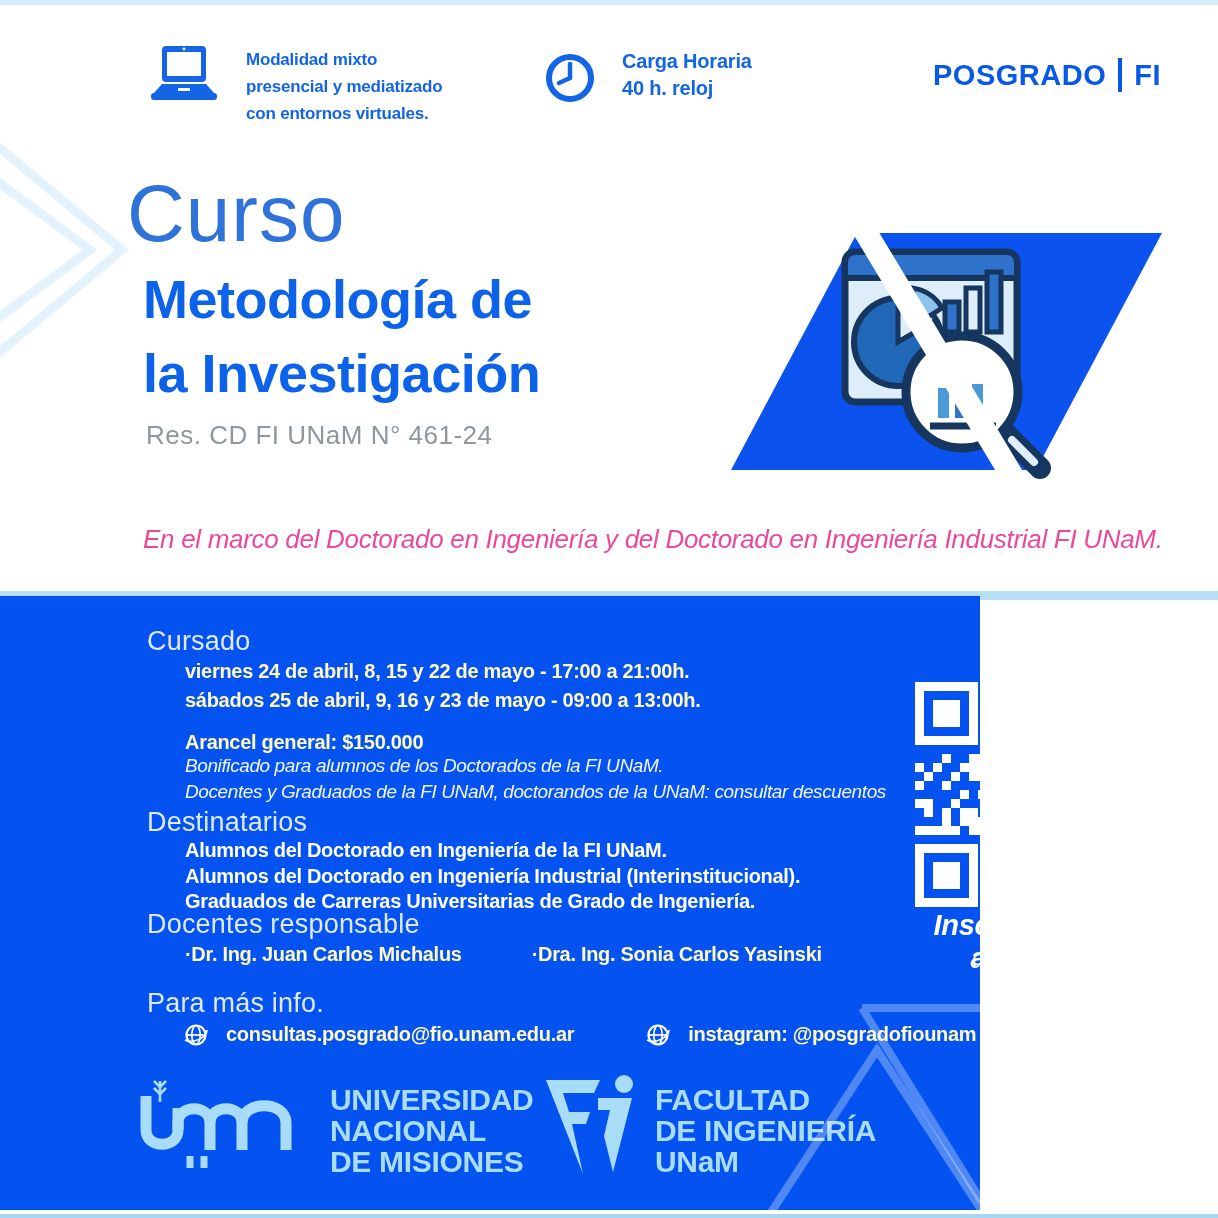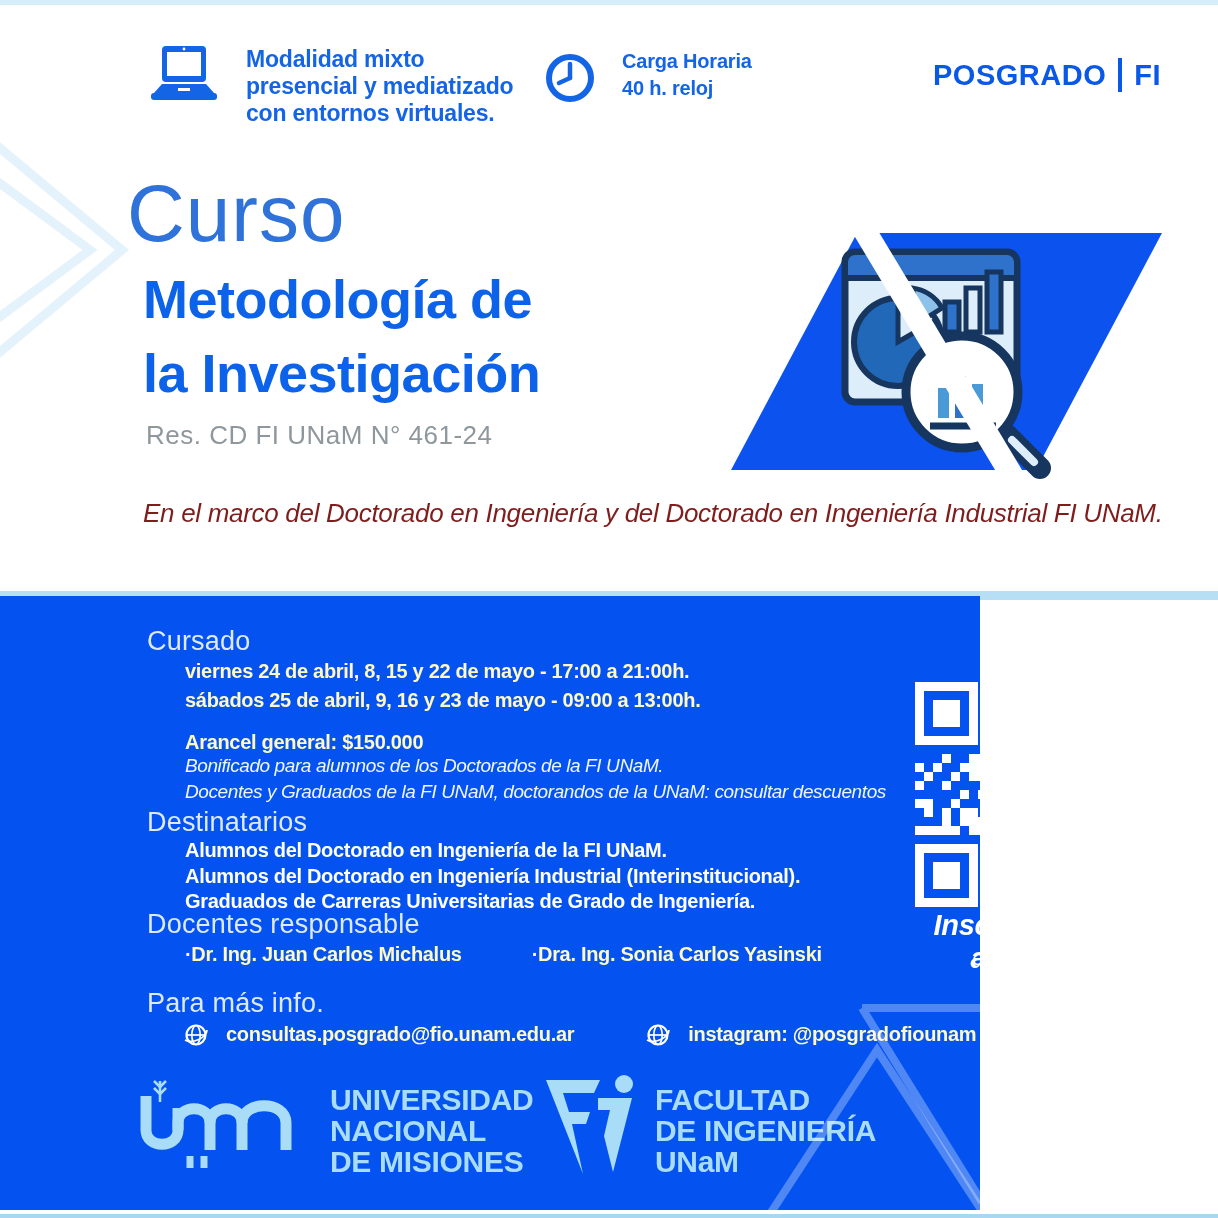--- a/index.html
+++ b/index.html
@@ -8,33 +8,33 @@
   .poster{
     position:relative; width:1218px; height:1218px;
     background:#ffffff; overflow:hidden;
   }
   .abs{ position:absolute; }
   .strip-top{ left:0; top:0; width:1218px; height:5px; background:#d6eef9; }
   .strip-bottom{ left:0; top:1214px; width:1218px; height:4px; background:#a9d6f0; }
   .band{ left:0; top:591px; width:1218px; height:9px; background:#b6dff5; }
 
   
-  .modality-text{ left:246px; top:46px; font-size:23px; font-weight:bold;
+  .modality-text{ left:246px; top:46px; font-size:17px; font-weight:bold;
     color:#1464e6; line-height:27px; letter-spacing:-0.2px; }
   .workload-text{ left:622px; top:48px; font-size:20px; font-weight:bold;
     color:#1464e6; line-height:27px; letter-spacing:-0.2px; }
   .brand{ left:933px; top:58px; display:flex; align-items:center; gap:12px; }
   .brand-left,.brand-right{ font-size:29px; font-weight:bold; color:#0a58e8; letter-spacing:0.5px; }
   .brand-divider{ width:4px; height:34px; background:#0a58e8; }
 
   
   .kicker{ left:127px; top:168px; font-size:80px; font-weight:400; color:#2e72da; letter-spacing:1px; }
   .title{ left:143px; top:262px; font-size:54px; font-weight:bold; color:#0c63ea; line-height:74px; letter-spacing:-0.5px; }
   .resolution{ left:146px; top:420px; font-size:26px; color:#8e979c; letter-spacing:0.5px; }
-  .tagline{ left:143px; top:498px; width:1030px; font-size:26px; font-style:italic; color:#7f1d1d; letter-spacing:-0.3px; }
+  .tagline{ left:143px; top:524px; width:1030px; font-size:26px; font-style:italic; color:#ec4899; letter-spacing:-0.3px; }
 
   
   .panel{ left:0; top:596px; width:980px; height:614px; background:#0453f0; overflow:hidden; }
   .panel .abs{ position:absolute; }
   .sec-heading{ font-size:27px; font-weight:400; color:#ddeafb; letter-spacing:0.2px; }
   .bold-line{ font-size:20px; font-weight:bold; color:#fef9c3; line-height:29px; letter-spacing:-0.3px; }
   .italic-line{ font-size:19px; font-style:italic; color:#f0f6fd; line-height:26px; letter-spacing:-0.4px; }
   .semi-line{ font-size:20px; font-weight:bold; color:#ffffff; line-height:25.5px; letter-spacing:-0.3px; }
   .docentes-row{ left:185px; top:344px; display:flex; gap:70px; }
   .info-row{ left:182px; top:424px; display:flex; align-items:center; gap:16px; }

